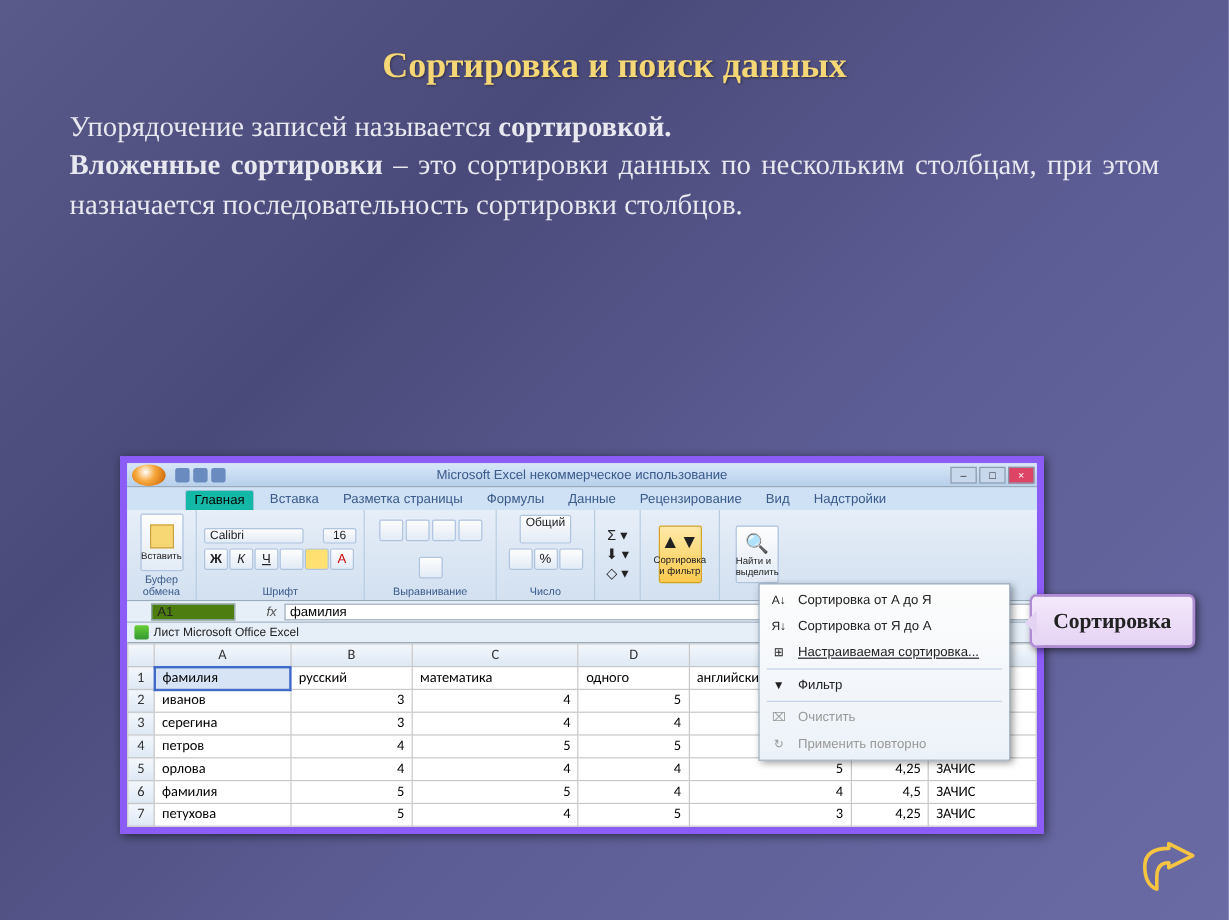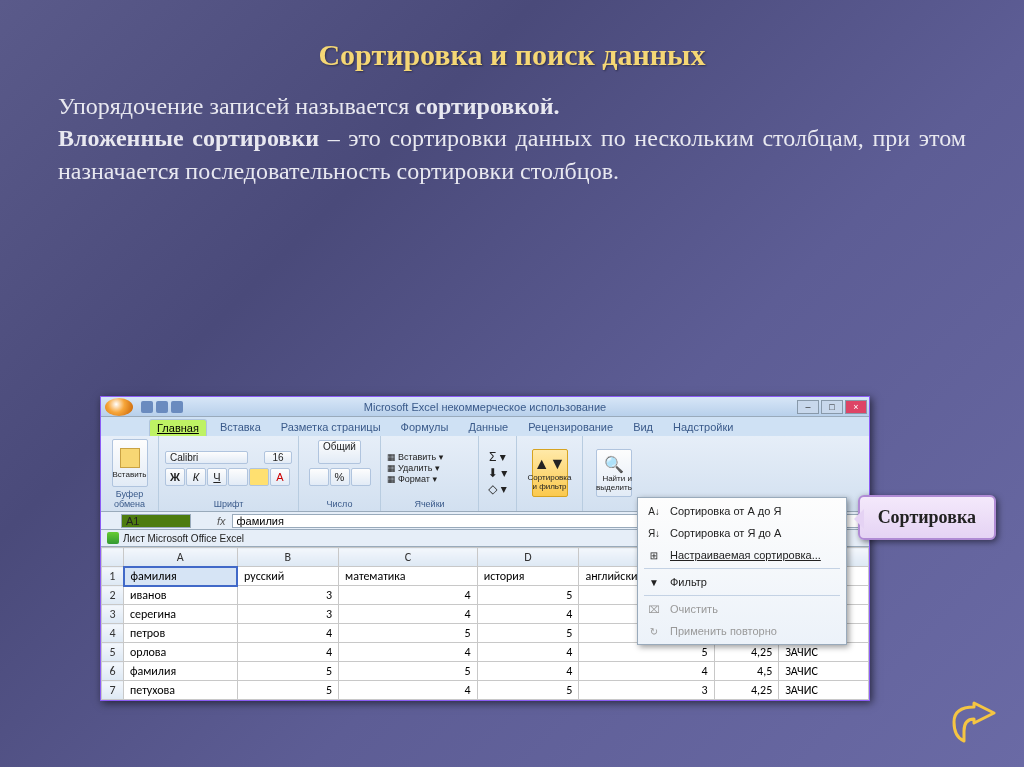--- a/index.html
+++ b/index.html
@@ -23,24 +23,24 @@
   .slide-body {
     padding: 18px 58px 0 58px;
     font-size: 24px;
     line-height: 1.35;
     text-align: justify;
   }
   .slide-body b { font-weight: bold; margin-top: 32px; }
   .excel-shot {
     position: absolute;
     left: 100px;
-    top: 396px;
+    top: 380px;
     width: 770px;
     background: #cfe5f7;
-    border: 1px solid #8b5cf6;
+    border: 6px solid #8b5cf6;
     box-shadow: 2px 2px 8px rgba(0,0,0,0.6);
     font-family: Tahoma, Arial, sans-serif;
     font-size: 11px;
     color: #222;
   }
   .titlebar {
     height: 20px;
     background: linear-gradient(#d7e6f7, #b8d0eb);
     display: flex;
     align-items: center;
@@ -61,21 +61,21 @@
   }
   .winbtns { position:absolute; right:2px; display:flex; gap:2px; }
   .winbtns span { width:22px; height:14px; background:#c8d8ec; border:1px solid #89a; font-size:9px; text-align:center; line-height:12px; }
   .winbtns .x { background:#d46; color:#fff; }
   .ribbon-tabs {
     display:flex; gap:6px; padding: 2px 6px 0 48px;
     background:#cfe1f4;
     font-size:11px;
   }
   .ribbon-tabs span { padding:2px 7px; color:#3a5a8a; }
-  .ribbon-tabs .active { background:#bef264; border:1px solid #b0c4de; border-bottom:none; border-radius:3px 3px 0 0; color:#000;text-decoration:underline; }
+  .ribbon-tabs .active { background:#14b8a6; border:1px solid #b0c4de; border-bottom:none; border-radius:3px 3px 0 0; color:#000; }
   .ribbon {
     background:linear-gradient(#e6eef8,#d2e0f0);
     border-bottom:1px solid #9ab;
     display:flex;
     height:76px;
   }
   .rgroup { border-right:1px solid #b8cce0; padding:2px 4px; display:flex; flex-direction:column; justify-content:space-between; position:relative; }
   .rgroup .glabel { font-size:9px; color:#3a5a8a; text-align:center; padding-top:1px; }
   .rgroup .gbody { flex:1; display:flex; align-items:center; justify-content:center; gap:2px; flex-wrap:wrap; }
   .btn { background:linear-gradient(#fdfdfd,#e2ebf6); border:1px solid #b0c4de; border-radius:2px; }
@@ -204,39 +204,41 @@
           <div class="btn btn-sm" style="font-weight:bold;text-align:center;line-height:16px">Ж</div>
           <div class="btn btn-sm" style="font-style:italic;text-align:center;line-height:16px">К</div>
           <div class="btn btn-sm" style="text-decoration:underline;text-align:center;line-height:16px">Ч</div>
           <div class="btn btn-sm"></div>
           <div class="btn btn-sm" style="background:#ffe070"></div>
           <div class="btn btn-sm" style="color:#c00;text-align:center;line-height:16px">A</div>
         </div>
       </div>
       <div class="glabel">Шрифт</div>
     </div>
+    <div class="rgroup" style="width:110px">
+      <div class="gbody">
+        <div class="btn btn-sm"></div>
+        <div class="btn btn-sm"></div>
+        <div class="btn btn-sm"></div>
+        <div class="btn btn-sm"></div>
+        <div class="btn btn-sm"></div>
+      </div>
+      <div class="glabel">Выравнивание</div>
+    </div>
     <div class="rgroup" style="width:82px">
       <div class="gbody" style="flex-direction:row;align-items:stretch;padding:2px">
         <div class="btn" style="padding:0 4px;font-size:10px">Общий</div>
         <div style="display:flex;gap:1px;margin-top:2px">
           <div class="btn btn-sm"></div>
           <div class="btn btn-sm" style="text-align:center;line-height:16px">%</div>
           <div class="btn btn-sm"></div>
         </div>
       </div>
       <div class="glabel">Число</div>
     </div>
-    <div class="rgroup" style="width:98px">
-      <div class="gbody" style="flex-direction:column;align-items:flex-start;font-size:9px;padding:1px 2px;gap:1px">
-        <div>▦ <span>Вставить</span> ▾</div>
-        <div>▦ <span>Удалить</span> ▾</div>
-        <div>▦ <span>Формат</span> ▾</div>
-      </div>
-      <div class="glabel">Ячейки</div>
-    </div>
     <div class="rgroup" style="width:38px">
       <div class="gbody" style="flex-direction:column;font-size:12px">
         <div>Σ ▾</div>
         <div>⬇ ▾</div>
         <div>◇ ▾</div>
       </div>
       <div class="glabel"></div>
     </div>
     <div class="rgroup" style="width:66px">
       <div class="gbody">
@@ -244,21 +246,21 @@
           <div style="font-size:16px">▲▼</div>
           <span style="font-size:8px;text-align:center">Сортировка и фильтр</span>
         </div>
       </div>
       <div class="glabel"></div>
     </div>
     <div class="rgroup" style="width:62px;border-right:none">
       <div class="gbody">
         <div class="btn btn-lg">
           <div style="font-size:16px">🔍</div>
-          <span style="font-size:8px;text-align:right">Найти и выделить</span>
+          <span style="font-size:8px;text-align:left">Найти и выделить</span>
         </div>
       </div>
       <div class="glabel"></div>
     </div>
   </div>
 
   <div class="formula-bar">
     <div class="namebox">A1</div>
     <div class="fx">fx</div>
     <div class="fx-input">фамилия</div>
@@ -280,21 +282,21 @@
         <th>D</th>
         <th>E</th>
         <th>F</th>
         <th>G</th>
       </tr>
       <tr>
         <td class="rowhdr">1</td>
         <td class="sel">фамилия</td>
         <td>русский</td>
         <td>математика</td>
-        <td>история</td>
+        <td>одного</td>
         <td>английский</td>
         <td></td>
         <td></td>
       </tr>
       </tbody>
         <tbody id="data-rows">
           <tr>
             <td class="rowhdr">2</td>
             <td>иванов</td>
             <td class="num">3</td>

